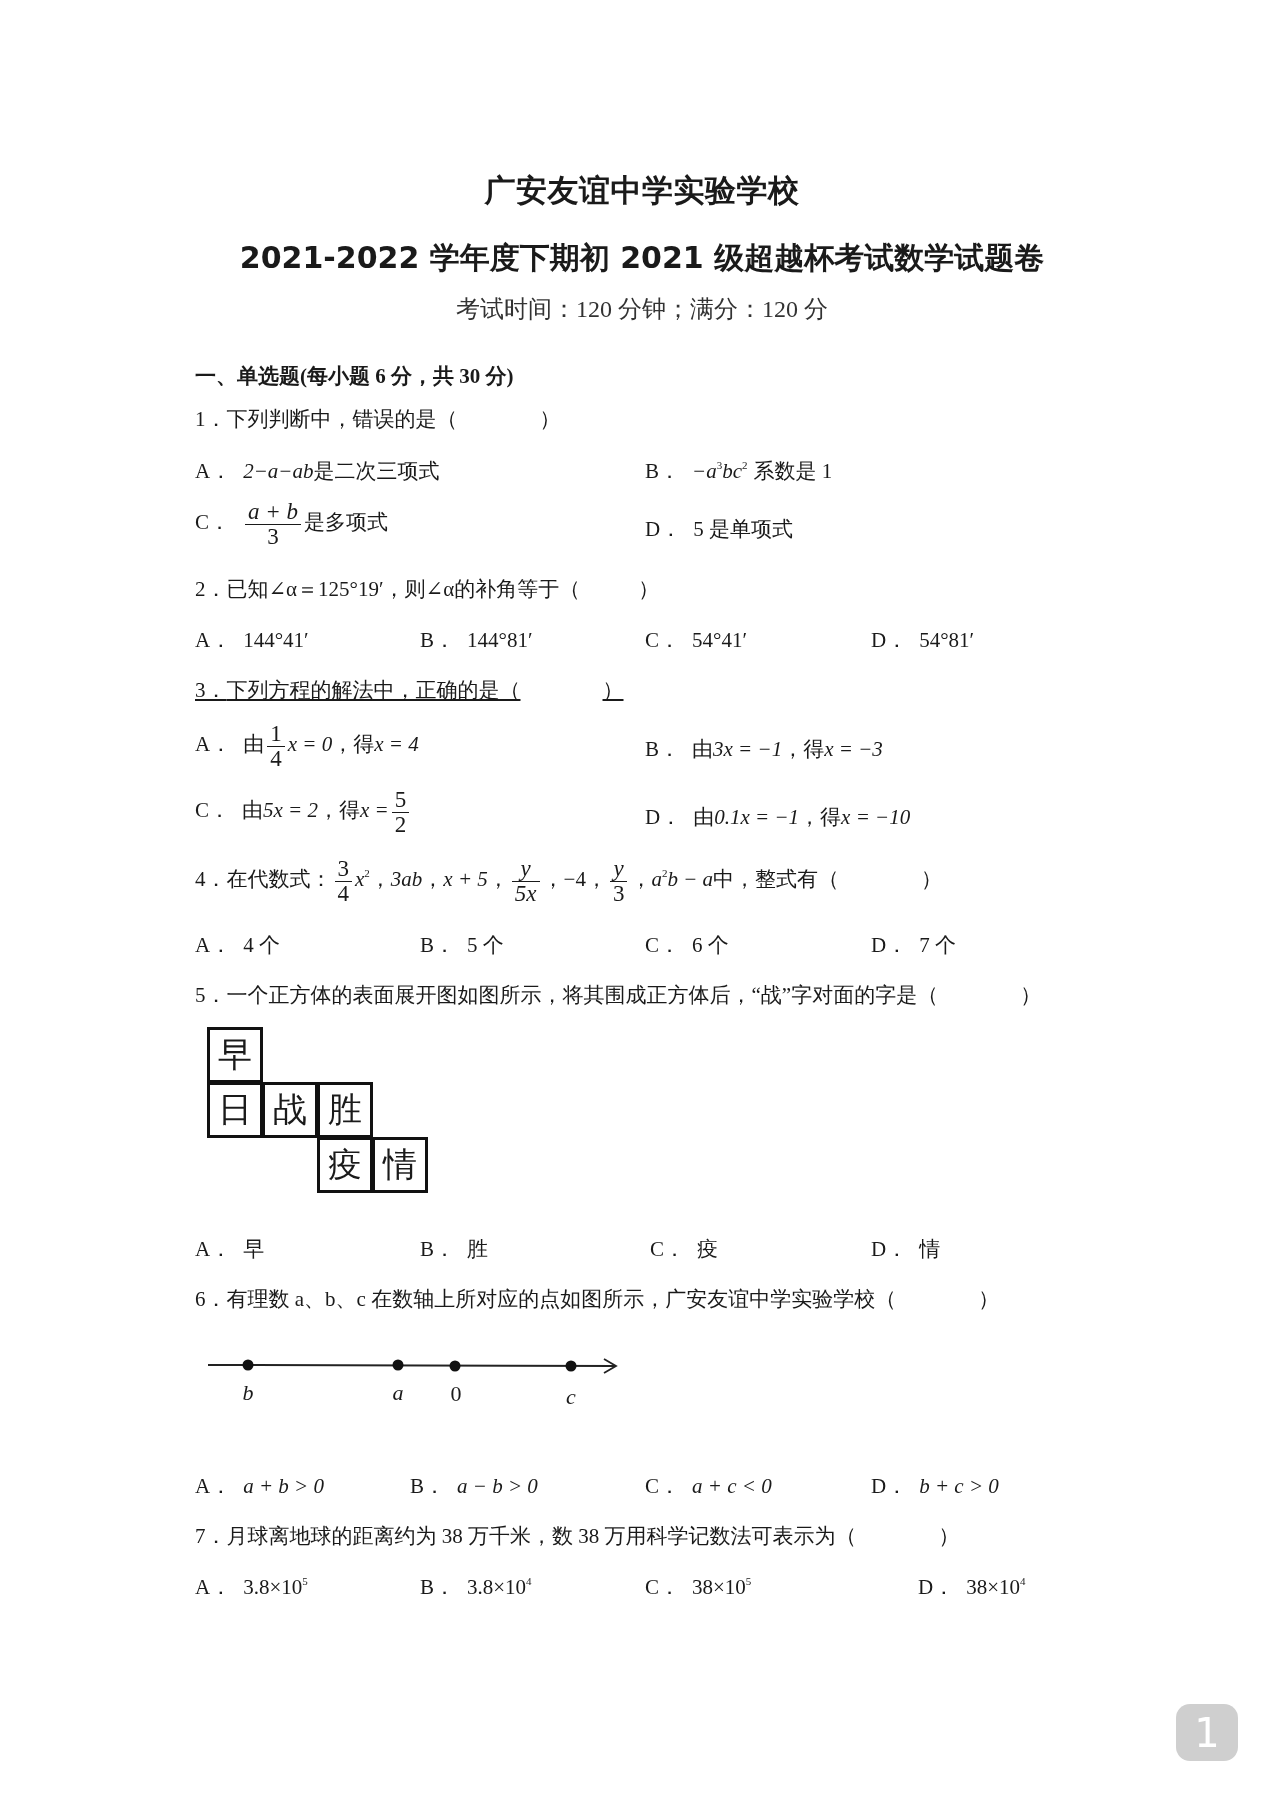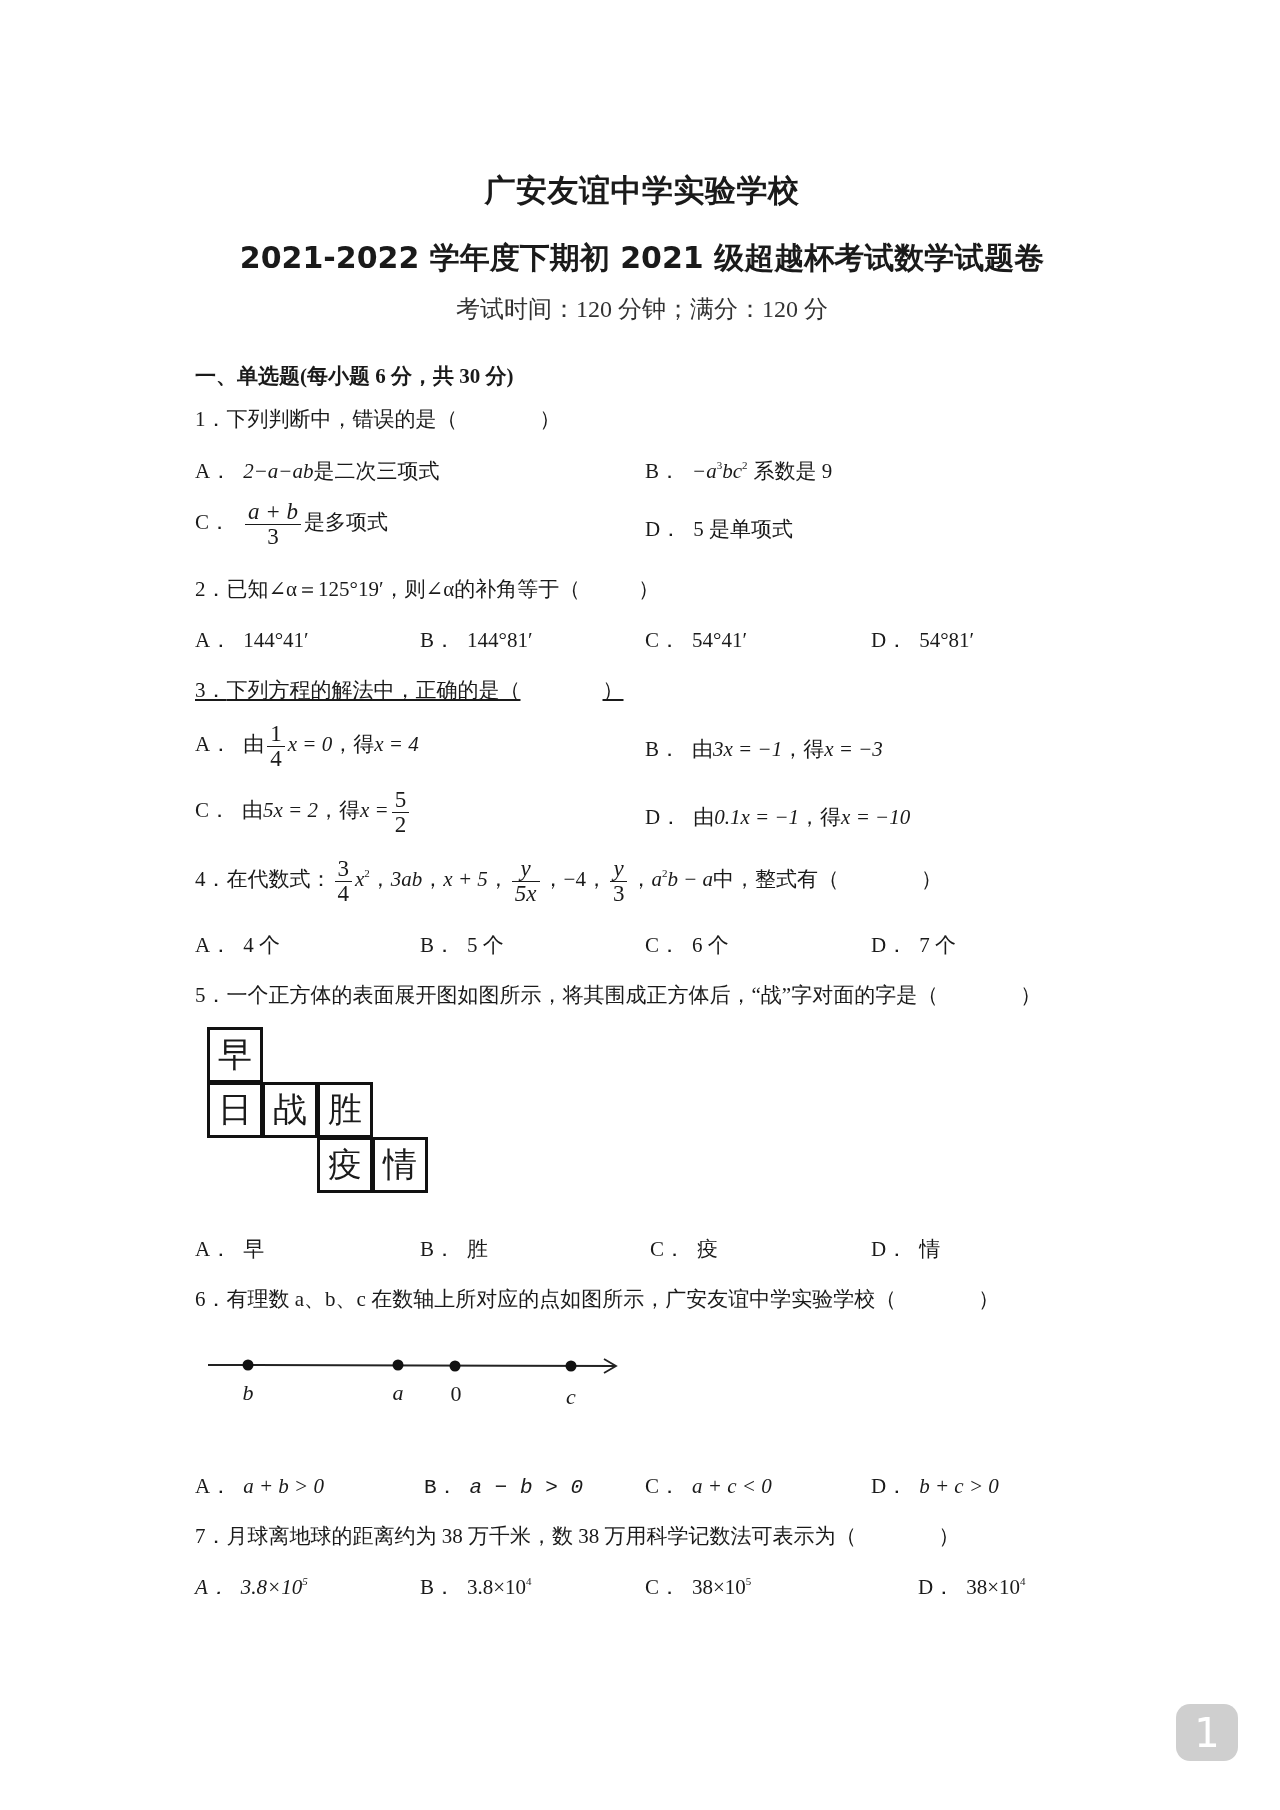--- a/index.html
+++ b/index.html
@@ -40,21 +40,21 @@
 
 <div class="abs section">一、单选题(每小题 6 分，共 30 分)</div>
 
 <div class="abs q" style="left:195px; top:405px;">
   <span>1．</span><span>下列判断中，错误的是（</span><span class="paren-gap" style="width:82px;"></span><span>）</span>
 </div>
 <div class="abs opt" style="left:195px; top:457px;">
   <span class="lbl">A．</span><span class="m">2−a−ab</span><span>是二次三项式</span>
 </div>
 <div class="abs opt" style="left:645px; top:457px;">
-  <span class="lbl">B．</span><span class="m">−a</span><sup>3</sup><span class="m">bc</span><sup>2</sup><span style="margin-left:6px">系数是 9</span>
+  <span class="lbl">B．</span><span class="m">−a</span><sup>3</sup><span class="m">bc</span><sup>2</sup><span style="margin-left:6px">系数是 1</span>
 </div>
 <div class="abs opt" style="left:195px; top:500px;">
   <span class="lbl">C．</span><span class="frac"><span class="num m">a + b</span><span class="den">3</span></span><span>是多项式</span>
 </div>
 <div class="abs opt" style="left:645px; top:515px;">
   <span class="lbl">D．</span><span>5 是单项式</span>
 </div>
 
 <div class="abs q" style="left:195px; top:575px;">
   <span>2．</span><span>已知∠α＝125°19′，则∠α的补角等于（</span><span class="paren-gap" style="width:58px;"></span><span>）</span>
@@ -115,25 +115,25 @@
     <circle cx="198" cy="25" r="5.5" fill="#111"></circle>
     <circle cx="255" cy="26" r="5.5" fill="#111"></circle>
     <circle cx="371" cy="26" r="5.5" fill="#111"></circle>
   </svg>
   <span class="nlabel" style="left:48px; top:40px;">b</span>
   <span class="nlabel" style="left:198px; top:40px;">a</span>
   <span class="nlabel" style="left:256px; top:41px; font-style:normal;">0</span>
   <span class="nlabel" style="left:371px; top:44px;">c</span>
 </div>
 <div class="abs opt" style="left:195px; top:1472px;"><span class="lbl">A．</span><span class="m">a + b &gt; 0</span></div>
-<div class="abs opt" style="left:424px; top:1472px;font-family:Liberation Mono, monospace;"><span class="lbl">B．</span><span class="m">a − b &gt; 0</span></div>
+<div class="abs opt" style="left:410px; top:1472px;"><span class="lbl">B．</span><span class="m">a − b &gt; 0</span></div>
 <div class="abs opt" style="left:645px; top:1472px;"><span class="lbl">C．</span><span class="m">a + c &lt; 0</span></div>
 <div class="abs opt" style="left:871px; top:1472px;"><span class="lbl">D．</span><span class="m">b + c &gt; 0</span></div>
 
 <div class="abs q" style="left:195px; top:1522px;">
   <span>7．</span><span>月球离地球的距离约为 38 万千米，数 38 万用科学记数法可表示为（</span><span class="paren-gap" style="width:82px;"></span><span>）</span>
 </div>
-<div class="abs opt" style="left:195px; top:1573px;font-style:italic;"><span class="lbl">A．</span><span>3.8×10</span><sup>5</sup></div>
+<div class="abs opt" style="left:195px; top:1573px;"><span class="lbl">A．</span><span>3.8×10</span><sup>5</sup></div>
 <div class="abs opt" style="left:420px; top:1573px;"><span class="lbl">B．</span><span>3.8×10</span><sup>4</sup></div>
 <div class="abs opt" style="left:645px; top:1573px;"><span class="lbl">C．</span><span>38×10</span><sup>5</sup></div>
 <div class="abs opt" style="left:918px; top:1573px;"><span class="lbl">D．</span><span>38×10</span><sup>4</sup></div>
 
 <div class="badge">1</div>
 
 </body></html>

